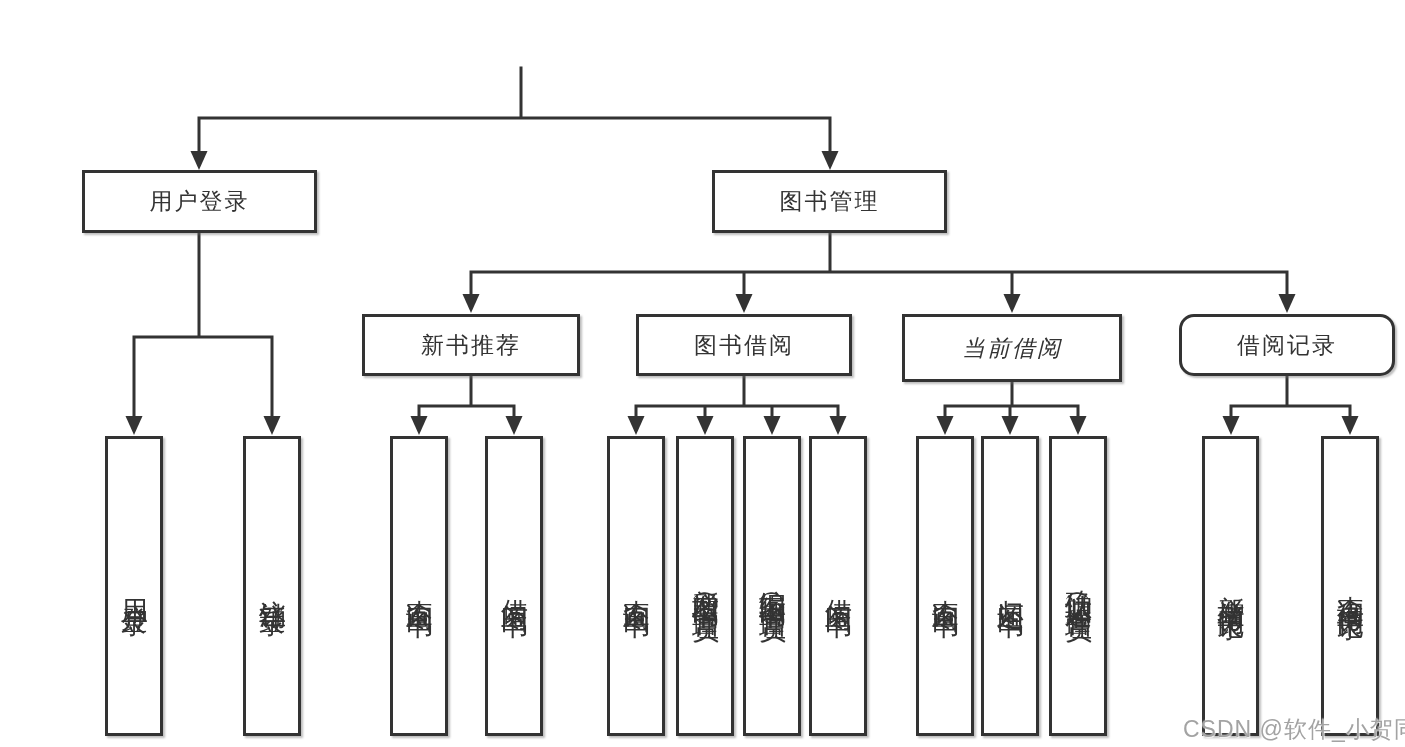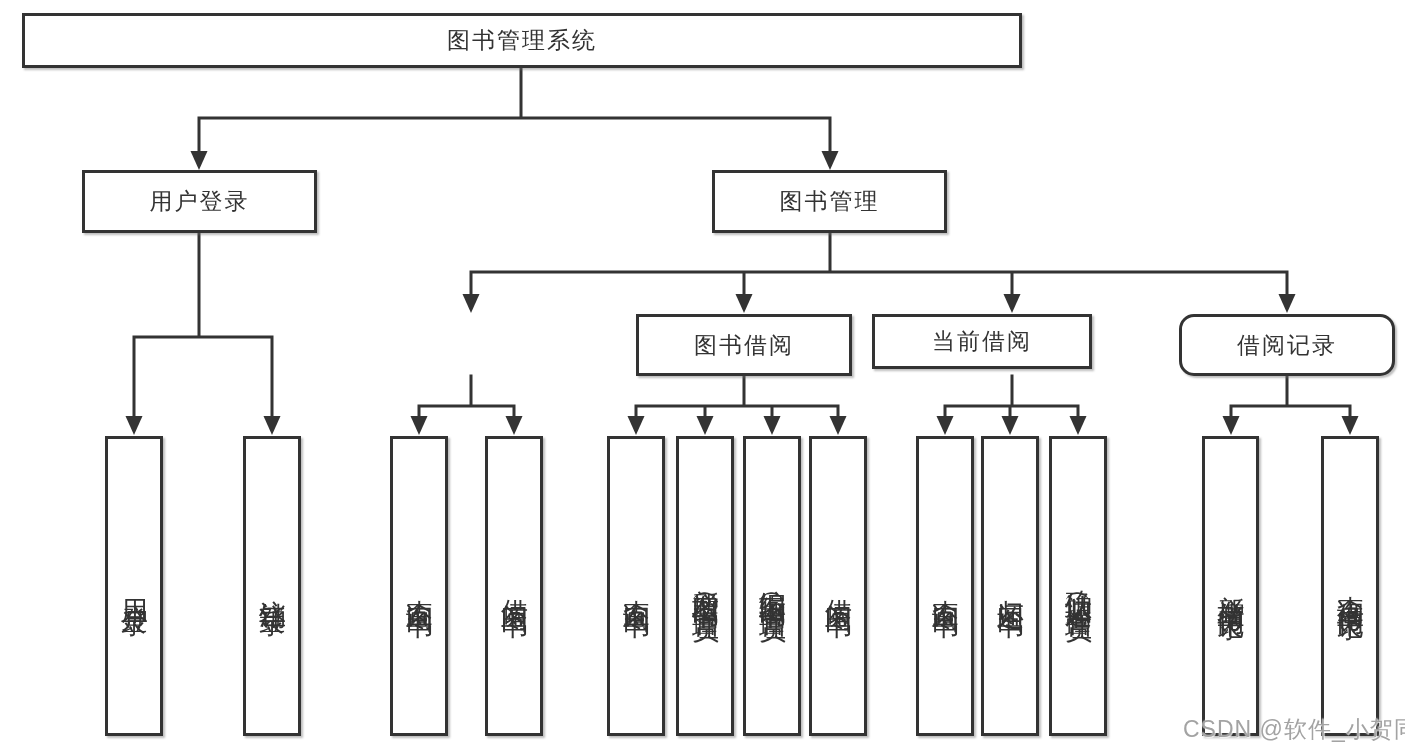--- a/index.html
+++ b/index.html
@@ -84,35 +84,35 @@
       <polygon points="772,435 763.5,416 780.5,416"></polygon>
       <polygon points="838,435 829.5,416 846.5,416"></polygon>
       <polygon points="945,435 936.5,416 953.5,416"></polygon>
       <polygon points="1010,435 1001.5,416 1018.5,416"></polygon>
       <polygon points="1078,435 1069.5,416 1086.5,416"></polygon>
       <polygon points="1231,435 1222.5,416 1239.5,416"></polygon>
       <polygon points="1350,435 1341.5,416 1358.5,416"></polygon>
     </g>
   </svg>
 
-  <div class="node hlabel" style="left:22px; top:13px; width:1000px; height:55px;">
-    <span>图书管理系统</span>
-  </div>
 
   <div class="node hlabel" style="left:82px; top:170px; width:235px; height:63px;">
     <span>用户登录</span>
   </div>
   <div class="node hlabel" style="left:712px; top:170px; width:235px; height:63px;text-align:right;">
     <span>图书管理</span>
   </div>
 
+  <div class="node hlabel" style="left:362px; top:314px; width:218px; height:62px;">
+    <span>新书推荐</span>
+  </div>
   <div class="node hlabel" style="left:636px; top:314px; width:216px; height:62px;text-align:center;">
     <span>图书借阅</span>
   </div>
-  <div class="node hlabel" style="left:872px; top:314px; width:220px; height:55px;">
+  <div class="node hlabel" style="left:902px; top:314px; width:220px; height:68px;font-style:italic;">
     <span>当前借阅</span>
   </div>
   <div class="node hlabel" style="left:1179px; top:314px; width:216px; height:62px;border-radius:15px;">
     <span>借阅记录</span>
   </div>
 
   <div class="node leaf" style="left:105px; top:436px; width:58px; height:300px;">
     <span class="vtext">用户登录</span>
   </div>
   <div class="node leaf" style="left:243px; top:436px; width:58px; height:300px;">

